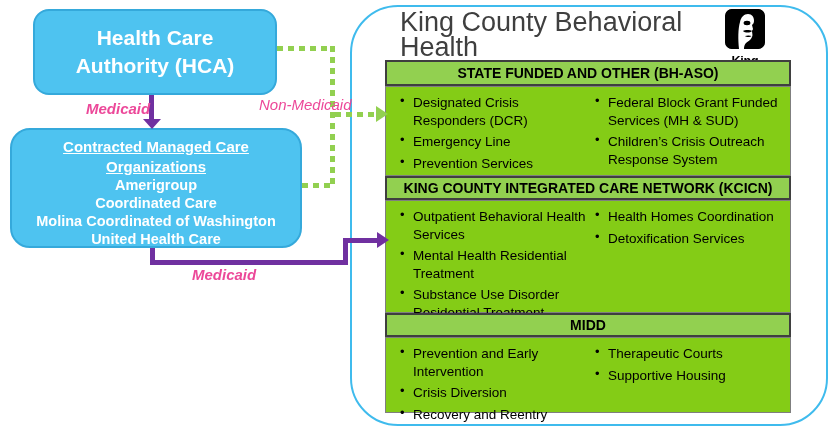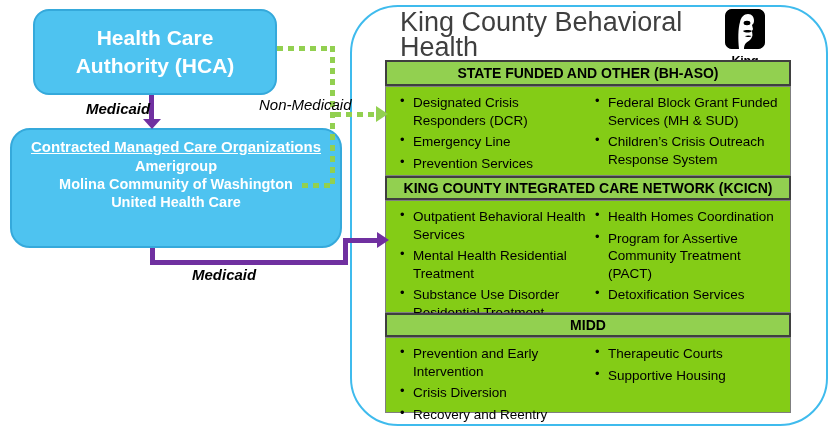--- a/index.html
+++ b/index.html
@@ -18,26 +18,26 @@
 
   
   .blue-box{
     position:absolute;background:var(--sky-blue);
     border:2px solid var(--sky-blue-border);
     color:#fff;text-align:center;
   }
   .hca-box{left:33px;top:9px;width:244px;height:86px;border-radius:16px;
     display:flex;align-items:center;justify-content:center;padding:16px 24px;}
   .hca-box .t{font-size:21px;font-weight:bold;line-height:1.35;}
-  .mco-box{left:10px;top:128px;width:332px;height:120px;border-radius:20px;padding-top:7px;}
+  .mco-box{left:10px;top:128px;width:292px;height:120px;border-radius:20px;padding-top:7px;}
   .mco-title{font-size:15px;font-weight:bold;text-decoration:underline;line-height:1.3;}
   .mco-item{font-size:14.5px;font-weight:bold;line-height:1.25;}
 
   
-  .flow-label{position:absolute;color:#000000;font-size:15px;font-style:italic;}
+  .flow-label{position:absolute;color:#ec4899;font-size:15px;font-style:italic;}
   .bold-label{font-weight:bold;}
   .medicaid-top{left:86px;top:100px;width:62px;text-align:center;}
   .non-medicaid{left:240px;top:96px;margin-left:19px;}
   .medicaid-bottom{left:192px;top:266px;}
 
   
   .pseg{position:absolute;background:var(--purple);}
   .arrow-down{position:absolute;width:0;height:0;
     border-left:9px solid transparent;border-right:9px solid transparent;
     border-top:10px solid var(--purple);}
@@ -128,21 +128,20 @@
     <span>KING COUNTY INTEGRATED CARE NETWORK (KCICN)</span>
   </div>
   <div class="sec-body b2">
     <ul class="blist col-left">
       <li>Outpatient Behavioral Health Services</li>
       <li>Mental Health Residential Treatment</li>
       <li>Substance Use Disorder Residential Treatment</li>
     </ul>
     <ul class="blist col-right">
       <li>Health Homes Coordination</li>
-      <li>Program for Assertive Community Treatment (PACT)</li>
       <li>Detoxification Services</li>
     </ul>
   </div>
 
   <div class="sec-header h3">
     <span>MIDD</span>
   </div>
   <div class="sec-body b3">
     <ul class="blist col-left">
       <li>Prevention and Early Intervention</li>
@@ -155,21 +154,22 @@
     </ul>
   </div>
 
   <div class="blue-box hca-box">
     <div class="t">Health Care Authority (HCA)</div>
   </div>
 
   <div class="blue-box mco-box">
     <div class="mco-title">Contracted Managed Care Organizations</div>
     <div class="mco-item">Amerigroup</div>
-    <div class="mco-item">Molina Community of Washington</div>
+    <div class="mco-item">Coordinated Care</div>
+    <div class="mco-item">Molina Coordinated of Washington</div>
     <div class="mco-item">United Health Care</div>
   </div>
 
   <div class="pseg" style="left:149px;top:95px;width:5px;height:25px;"></div>
   <div class="arrow-down" style="left:142.5px;top:119px;"></div>
   <div class="flow-label bold-label medicaid-top">Medicaid</div>
 
   <div class="dash-h" style="left:277px;top:46px;width:57px;"></div>
   <div class="dash-v" style="left:330px;top:46px;height:142px;"></div>
   <div class="dash-h" style="left:335px;top:112px;width:42px;"></div>

